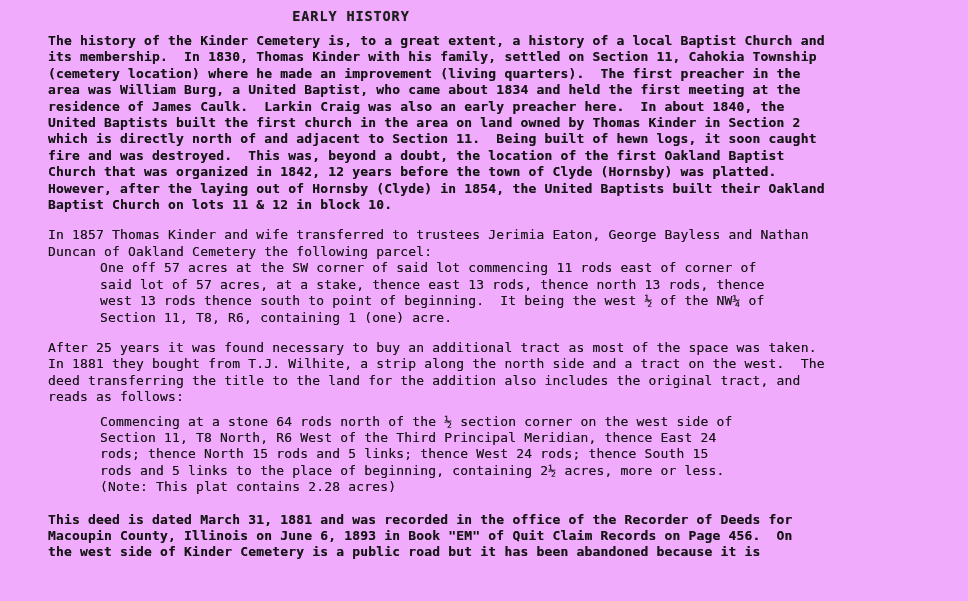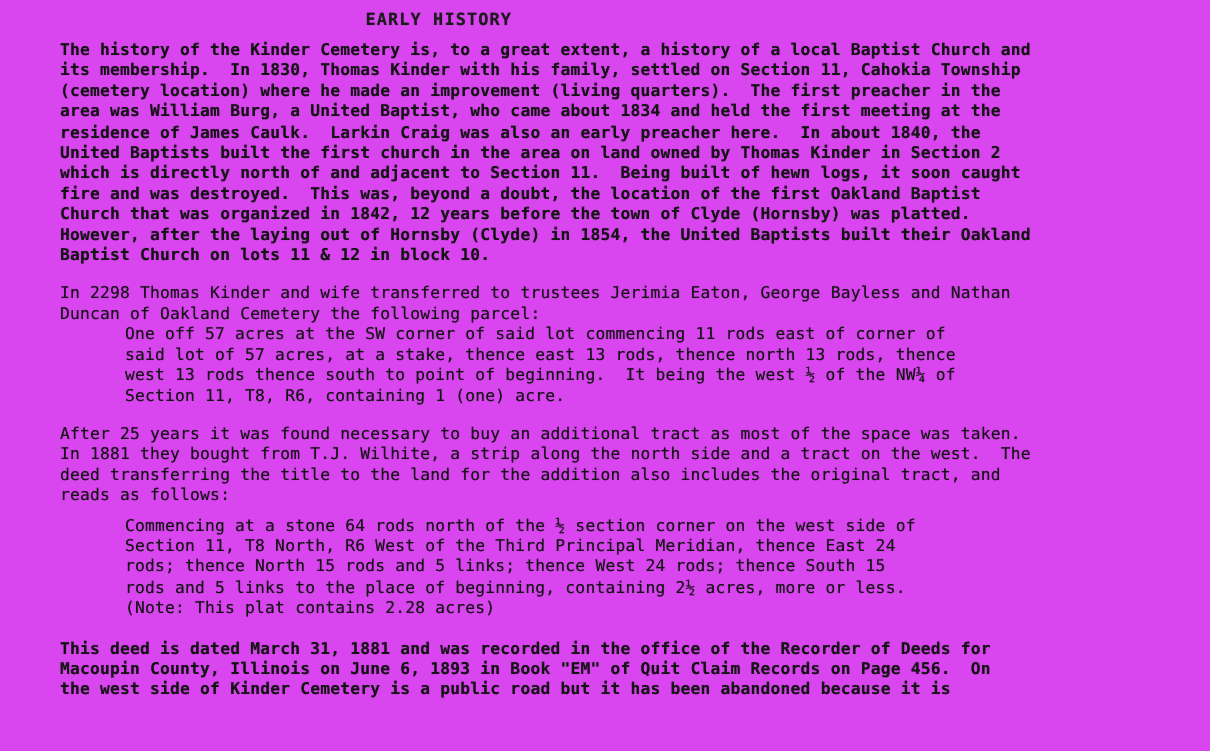--- a/index.html
+++ b/index.html
@@ -10,21 +10,21 @@
     width: 968px;
     height: 601px;
     background: #ffffff;
     font-family: "DejaVu Sans Mono", monospace;
     overflow: hidden;
   }
   .page {
     position: relative;
     width: 968px;
     height: 601px;
-    background: #d946ef;
+    background: #f0abfc;
     box-sizing: border-box;
     padding: 6px 14px 0 48px;
   }
   .title {
     text-align: center;
     font-size: 13.5px;
     letter-spacing: 0.9px;
     color: #1c1c1c;
     margin: 2px 0 9px 0;
     font-weight: 600;
@@ -64,21 +64,21 @@
 residence of James Caulk.  Larkin Craig was also an early preacher here.  In about 1840, the
 United Baptists built the first church in the area on land owned by Thomas Kinder in Section 2
 which is directly north of and adjacent to Section 11.  Being built of hewn logs, it soon caught
 fire and was destroyed.  This was, beyond a doubt, the location of the first Oakland Baptist
 Church that was organized in 1842, 12 years before the town of Clyde (Hornsby) was platted.
 However, after the laying out of Hornsby (Clyde) in 1854, the United Baptists built their Oakland
 Baptist Church on lots 11 &amp; 12 in block 10.</p>
 
   <div class="gap-md"></div>
 
-  <p class="para">In 2298 Thomas Kinder and wife transferred to trustees Jerimia Eaton, George Bayless and Nathan
+  <p class="para">In 1857 Thomas Kinder and wife transferred to trustees Jerimia Eaton, George Bayless and Nathan
 Duncan of Oakland Cemetery the following parcel:</p>
 
   <p class="para indent1">One off 57 acres at the SW corner of said lot commencing 11 rods east of corner of
 said lot of 57 acres, at a stake, thence east 13 rods, thence north 13 rods, thence
 west 13 rods thence south to point of beginning.  It being the west ½ of the NW¼ of
 Section 11, T8, R6, containing 1 (one) acre.</p>
 
   <div class="gap-md"></div>
 
   <p class="para">After 25 years it was found necessary to buy an additional tract as most of the space was taken.

